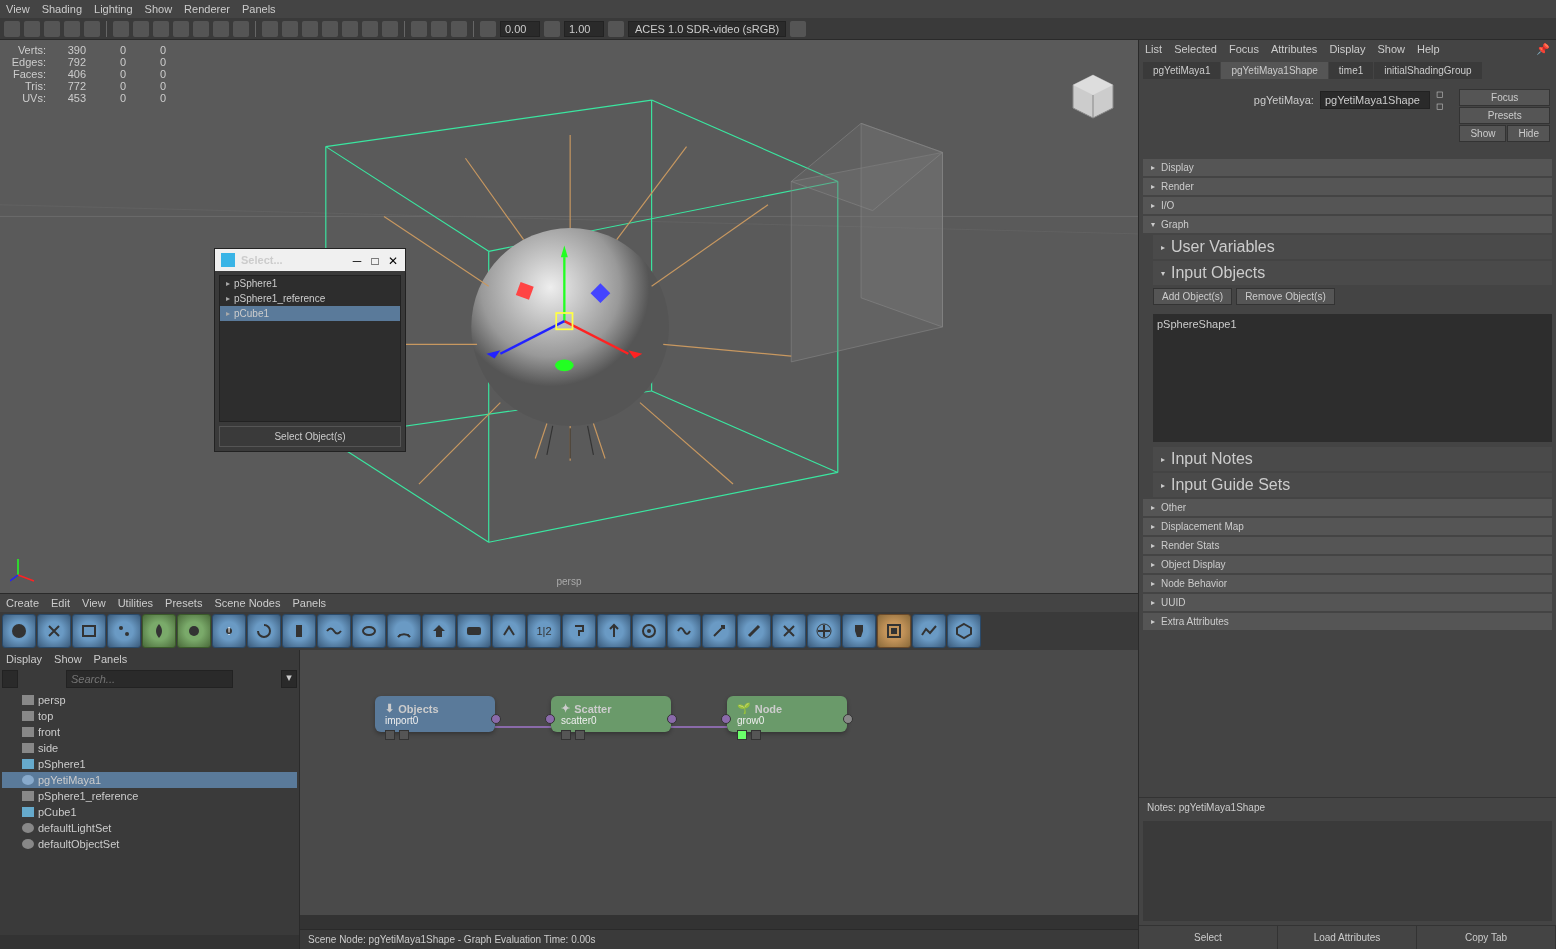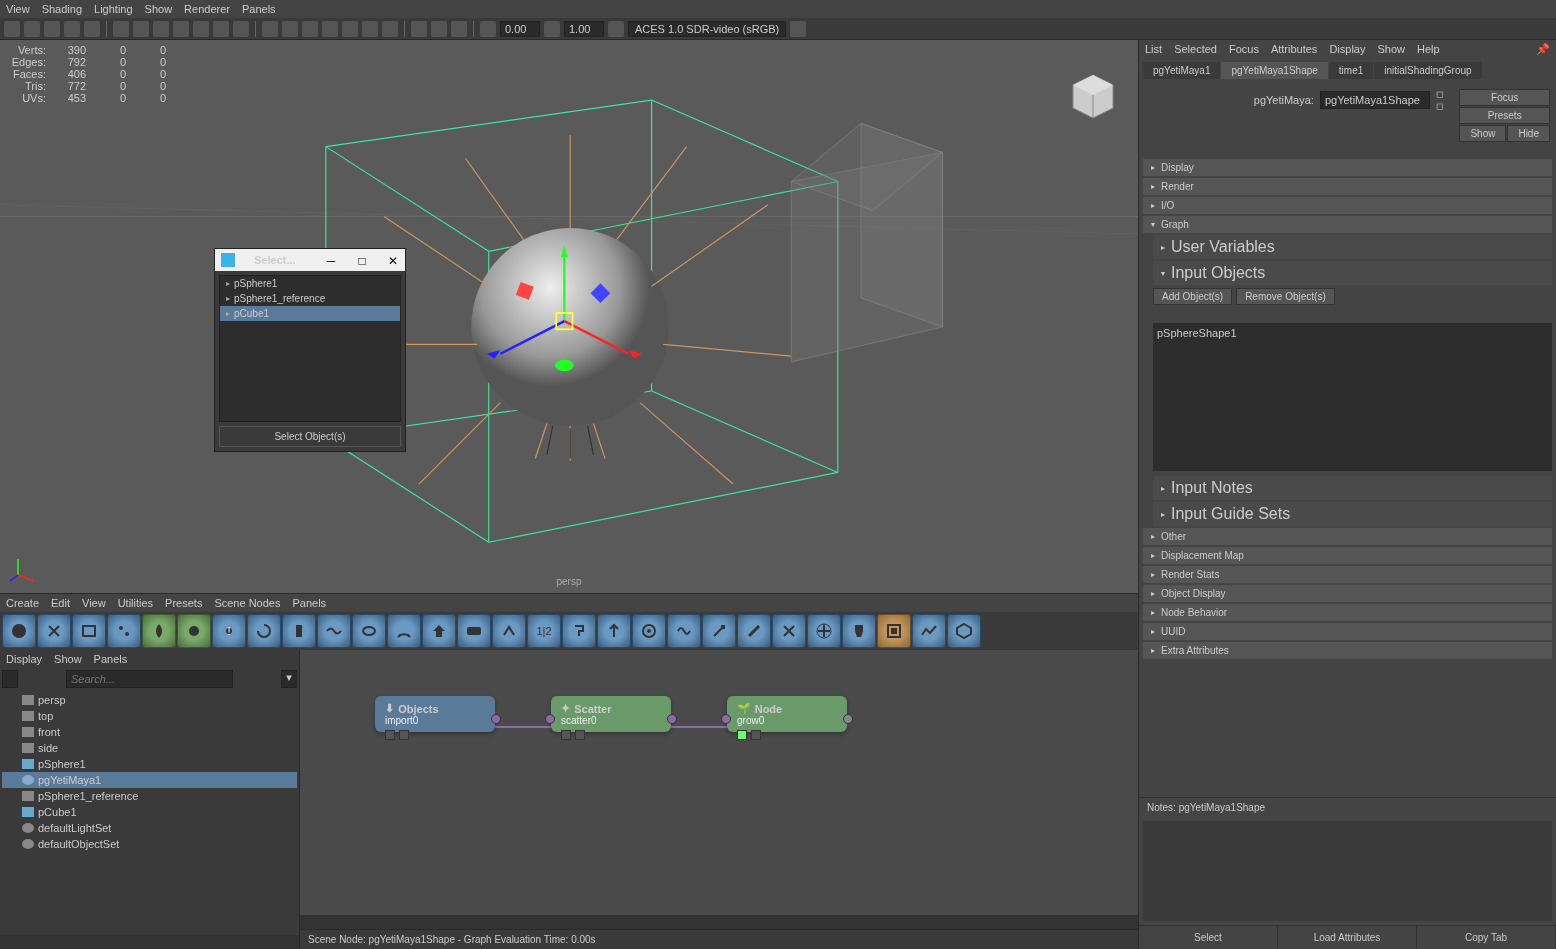--- a/index.html
+++ b/index.html
@@ -15,21 +15,21 @@
 .viewport-area { flex:1; display:flex; flex-direction:column; }
 .viewport { flex:1; background:#5a5a5a; position:relative; overflow:hidden; }
 .stats { position:absolute; top:4px; left:6px; z-index:2; }
 .stats-row { display:flex; font-size:10px; color:#ddd; }
 .stats-row span:first-child { width:40px; }
 .stats-row span { width:40px; text-align:right; }
 .axis-gizmo { position:absolute; bottom:10px; left:10px; width:30px; height:30px; }
 .persp-label { position:absolute; bottom:6px; left:50%; transform:translateX(-50%); font-size:10px; color:#aaa; }
 .view-cube { position:absolute; top:30px; right:20px; width:50px; height:50px; }
 .select-dialog { position:absolute; top:208px; left:214px; width:192px; background:#3a3a3a; border:1px solid #222; z-index:5; }
-.dialog-title { background:#f0f0f0; color:#000; padding:4px 6px; display:flex; align-items:center; gap:19px; }
+.dialog-title { background:#f0f0f0; color:#000; padding:4px 6px; display:flex; align-items:center; gap:6px; }
 .dialog-title-text { flex:1; font-weight:bold; }
 .dialog-btn { width:12px; height:12px; cursor:pointer; color:#000; font-size:12px; text-align:center; }
 .dialog-list { background:#2d2d2d; margin:4px; border:1px solid #222; }
 .dialog-item { padding:2px 6px; font-size:10px; display:flex; align-items:center; gap:4px; }
 .dialog-item.sel { background:#5a7a9a; }
 .dialog-item::before { content:"▸"; font-size:8px; color:#aaa; }
 .dialog-space { height:100px; }
 .dialog-action { margin:4px; padding:4px; text-align:center; background:#3a3a3a; border:1px solid #555; cursor:pointer; font-size:10px; }
 .right-panel { width:418px; background:#444; border-left:1px solid #2a2a2a; display:flex; flex-direction:column; }
 .rp-menu { padding:2px 6px; gap:12px; height:18px; }
@@ -43,21 +43,21 @@
 .rp-side-btn { background:#555; border:1px solid #333; padding:2px 10px; font-size:10px; cursor:pointer; text-align:center; }
 .rp-side-row { display:flex; gap:1px; }
 .rp-section { background:#555; margin:1px 4px; padding:3px 8px; font-size:10px; cursor:pointer; display:flex; align-items:center; gap:6px; }
 .rp-section::before { content:"▸"; font-size:8px; }
 .rp-section.open::before { content:"▾"; }
 .rp-subsection { background:#4a4a4a; margin:1px 4px 1px 14px; padding:3px 8px; font-size:16px; display:flex; align-items:center; gap:6px; }
 .rp-subsection::before { content:"▸"; font-size:8px; }
 .rp-subsection.open::before { content:"▾"; }
 .rp-btn-row { display:flex; gap:4px; margin:2px 4px 2px 14px; }
 .rp-small-btn { background:#555; border:1px solid #333; padding:2px 8px; font-size:10px; cursor:pointer; }
-.rp-obj-list { background:#2d2d2d; margin:16px 4px 4px 14px; padding:4px; height:148px; font-size:10px; }
+.rp-obj-list { background:#2d2d2d; margin:7px 4px 4px 14px; padding:4px; height:128px; font-size:10px; }
 .rp-notes { padding:4px 8px; font-size:10px; border-top:1px solid #333; }
 .rp-notes-area { background:#3a3a3a; margin:4px; height:100px; }
 .rp-bottom-btns { display:flex; border-top:1px solid #333; }
 .rp-bottom-btn { flex:1; text-align:center; padding:6px; background:#444; border-right:1px solid #333; cursor:pointer; font-size:10px; }
 .node-editor { height:356px; background:#444; border-top:1px solid #2a2a2a; display:flex; flex-direction:column; }
 .ne-menu { padding:2px 6px; gap:12px; height:18px; background:#444; }
 .ne-toolbar { display:flex; gap:1px; padding:2px; background:#3a3a3a; }
 .ne-tool { width:34px; height:34px; background:radial-gradient(circle,#6a9ac4 40%,#3a5a7a 100%); border:1px solid #2a4a6a; border-radius:3px; display:flex; align-items:center; justify-content:center; cursor:pointer; }
 .ne-tool svg { width:20px; height:20px; }
 .ne-tool.green { background:radial-gradient(circle,#7aaa6a 40%,#4a6a3a 100%); border-color:#3a5a2a; }

